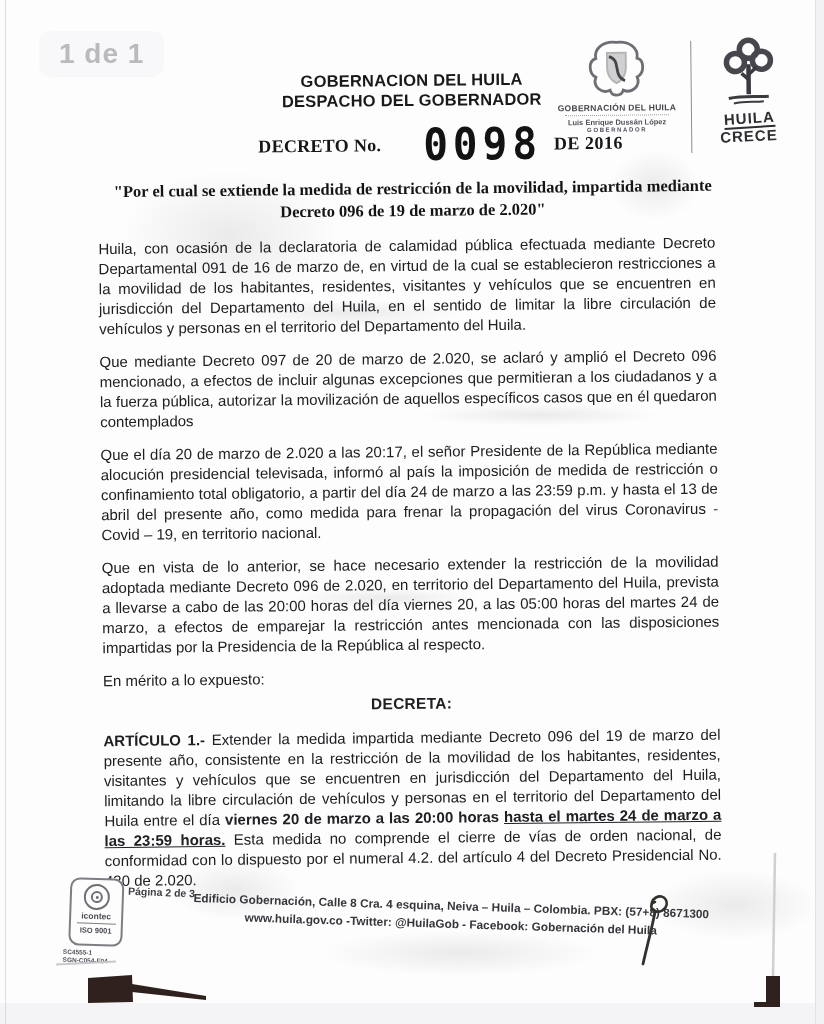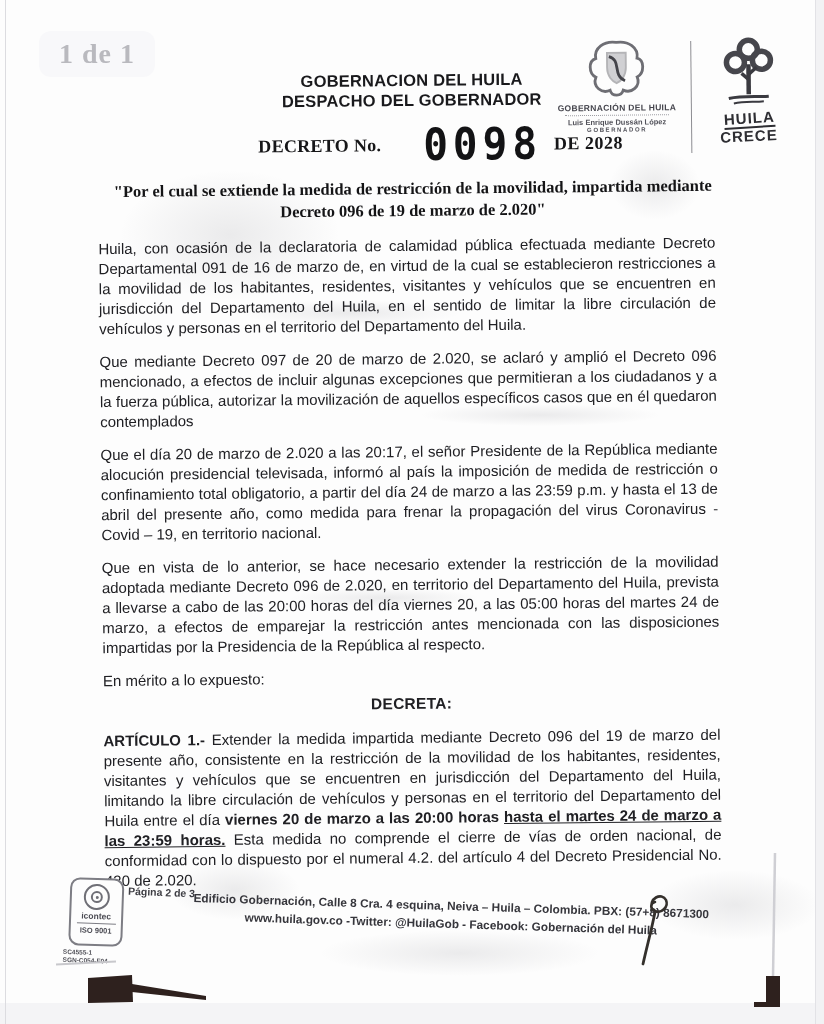--- a/index.html
+++ b/index.html
@@ -10,21 +10,21 @@
   }
   
   .edge-left{position:absolute;left:5px;top:0;width:1px;height:100%;background:#dcdce0;z-index:8;}
   .strip-right{position:absolute;right:0;top:0;width:8px;height:100%;background:#f2f2f4;border-left:1px solid #e2e2e6;z-index:7;}
   .strip-bottom{position:absolute;left:0;bottom:0;width:100%;height:21px;background:#f4f4f6;z-index:5;}
 
   
   .pill{
     position:absolute;left:39px;top:31px;z-index:9;
     background:#f8f8fa;border-radius:12px;padding:7px 20px;
-    font-size:28px;font-weight:bold;letter-spacing:1px;color:#b9b9be;font-family:Liberation Serif, serif;
+    font-size:28px;font-weight:bold;letter-spacing:1px;color:#b9b9be;
   }
 
   
   .noise{position:absolute;inset:0;z-index:1;pointer-events:none;}
   .blob{position:absolute;border-radius:50%;
     background:radial-gradient(closest-side, rgba(110,110,118,0.13), rgba(110,110,118,0));}
 
   
   .content{position:absolute;left:0;top:0;width:824px;z-index:2;
     transform:rotate(-0.6deg);transform-origin:400px 120px;color:#1c1c20;}
@@ -111,21 +111,21 @@
 <div class="content">
 
   <div class="org">
     <div>GOBERNACION DEL HUILA</div>
     <div>DESPACHO DEL GOBERNADOR</div>
   </div>
 
   <div class="decreto-row">
     <span class="decreto-label">DECRETO No.</span>
     <span class="decreto-number">0098</span>
-    <span class="decreto-year">DE 2028</span>
+    <span class="decreto-year">DE 2016</span>
   </div>
 
   <div class="logos">
     <div class="crest">
       <span>
         <svg width="66" height="60" viewBox="0 0 70 64">
           <path d="M35,5 C22,3 11,11 13,22 C5,24 5,38 13,42 C9,52 19,60 28,56 C30,63 40,63 42,56 C51,60 61,52 57,42 C65,38 65,24 57,22 C59,11 48,3 35,5 Z" fill="none" stroke="#6e6e74" stroke-width="3"></path>
           <path d="M25,16 h20 v16 c0,9 -5.5,14.5 -10,16.5 c-4.5,-2 -10,-7.5 -10,-16.5 Z" fill="#9a9aa0" opacity="0.45" stroke="#5c5c62" stroke-width="2"></path>
           <path d="M27,20 C41,24 30,40 44,46" fill="none" stroke="#44444a" stroke-width="3"></path>
         </svg>

